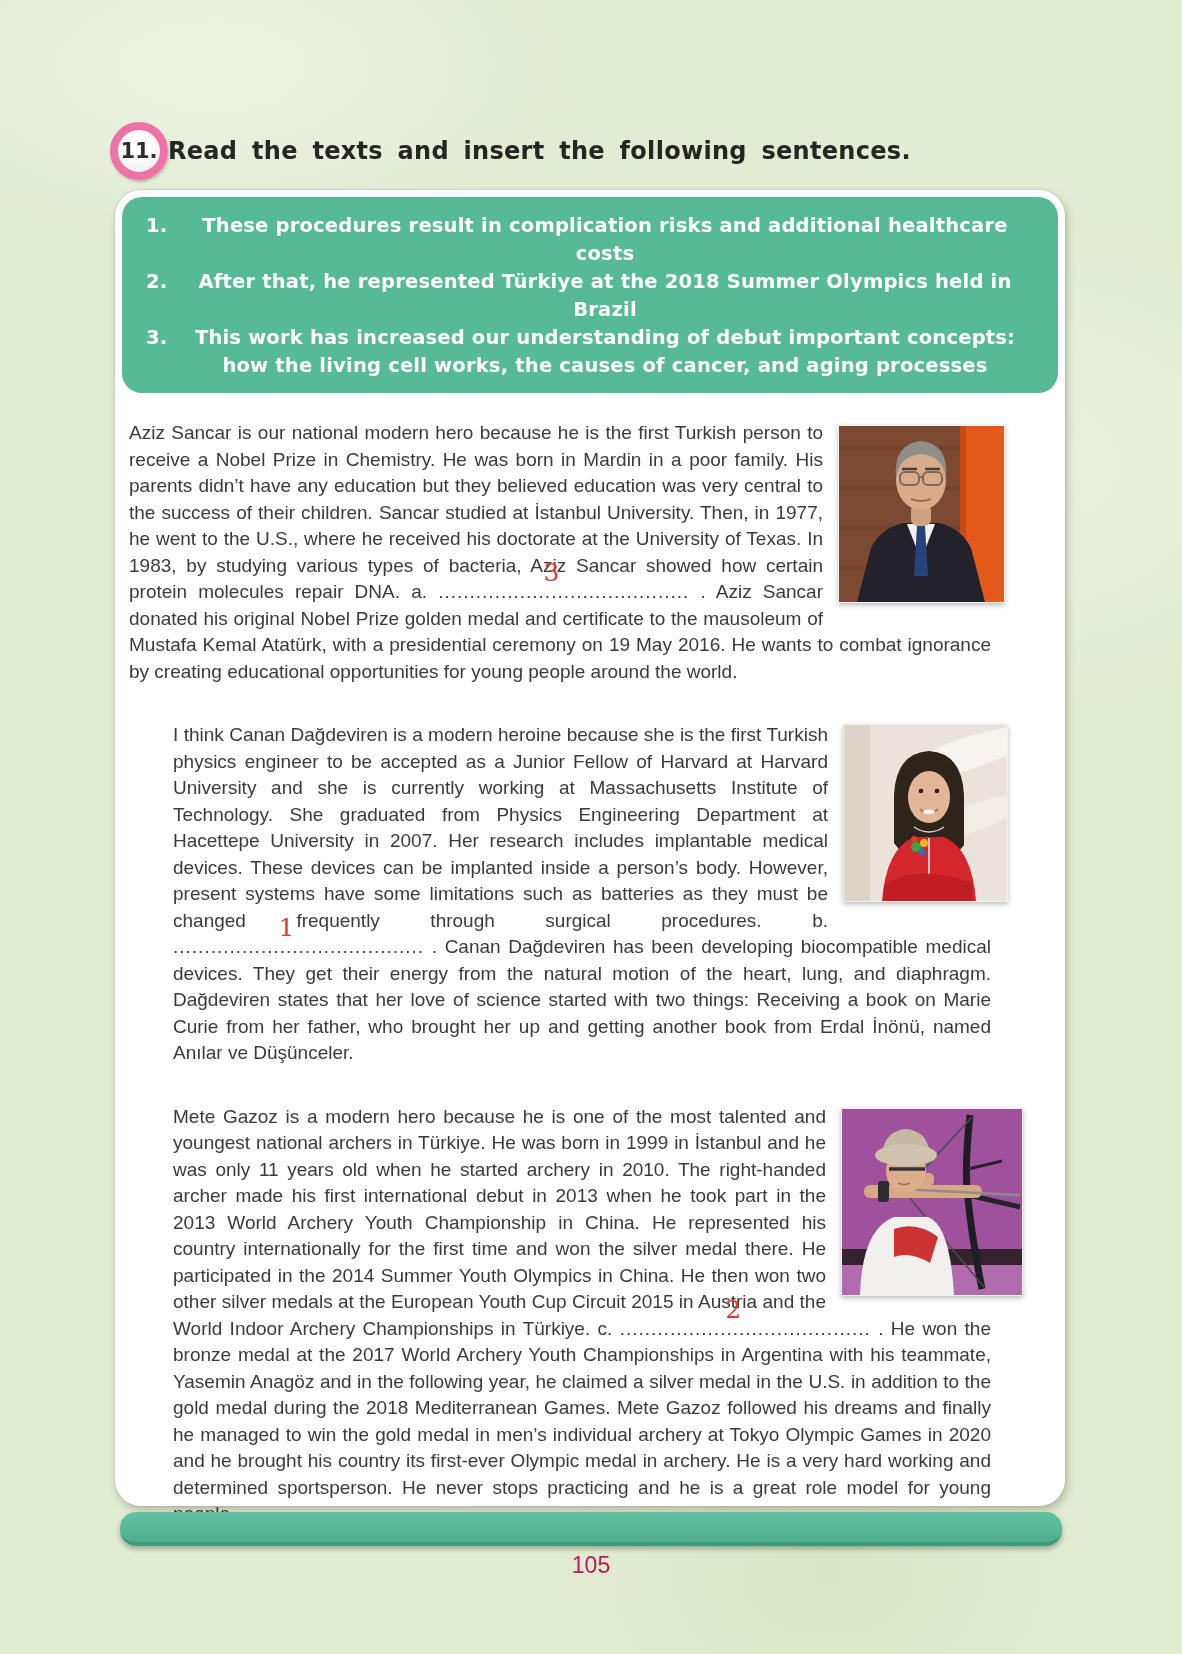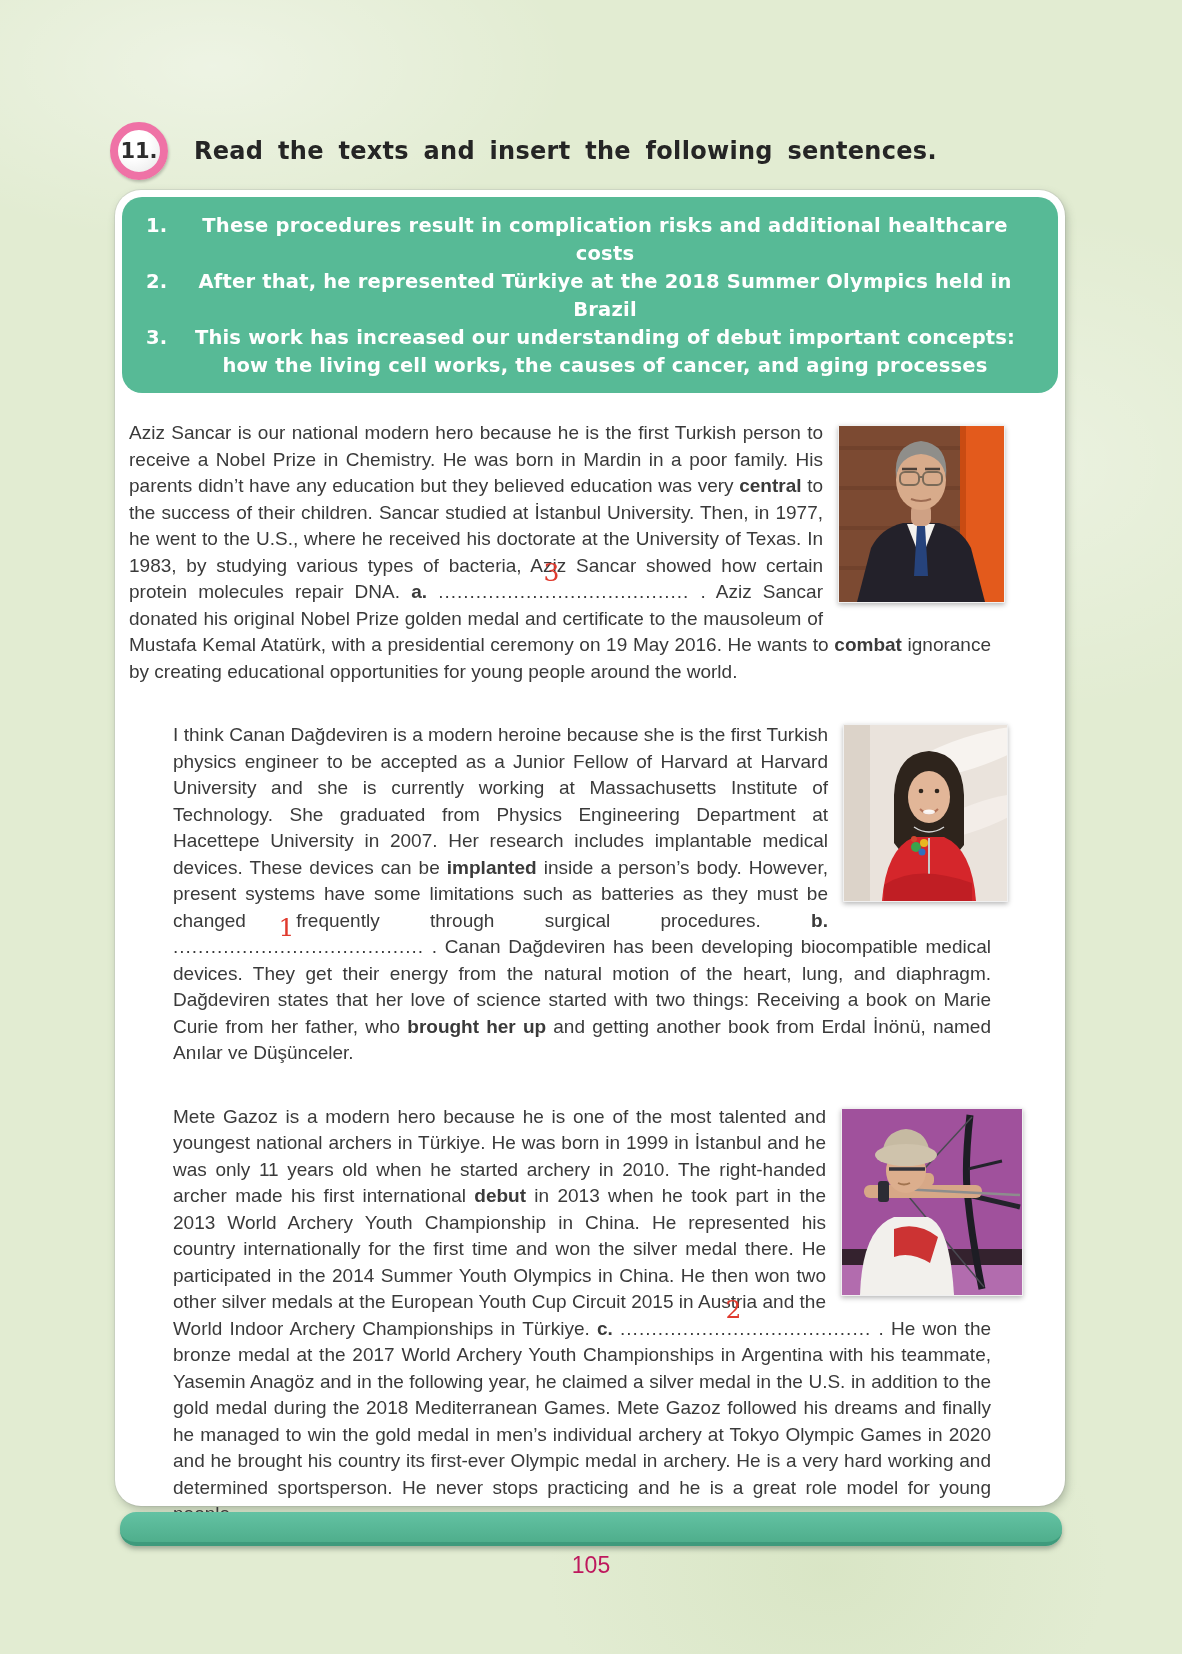--- a/index.html
+++ b/index.html
@@ -6,30 +6,30 @@
   body{
     width:1182px;height:1654px;position:relative;overflow:hidden;
     font-family:"Liberation Sans",sans-serif;
     background-color:#e2ecd2;
     background-image:
       radial-gradient(ellipse 600px 300px at 18% 4%, rgba(255,255,255,.40), transparent 60%),
       radial-gradient(ellipse 520px 420px at 88% 28%, rgba(255,255,255,.30), transparent 60%),
       radial-gradient(ellipse 700px 500px at 45% 75%, rgba(255,255,255,.22), transparent 60%),
       radial-gradient(ellipse 400px 300px at 70% 95%, rgba(190,210,160,.25), transparent 70%);
   }
-  .exercise-header{position:absolute;left:110px;top:122px;display:flex;align-items:center;gap:14px;}
+  .exercise-header{position:absolute;left:110px;top:122px;display:flex;align-items:center;}
   .num-circle{
     width:42px;height:42px;border-radius:50%;border:8px solid #ef72a6;
     background:radial-gradient(circle at 35% 30%, #ffffff 40%, #e6e6e6);
     display:flex;align-items:center;justify-content:center;
     font-family:"DejaVu Sans",sans-serif;font-weight:700;font-size:21px;color:#2d2d2d;
     box-shadow:1px 2px 3px rgba(0,0,0,.22);
   }
   .ex-title{
-    margin:12px;font-family:"DejaVu Sans",sans-serif;font-weight:700;font-size:24px;color:#252525;
+    margin:0;font-family:"DejaVu Sans",sans-serif;font-weight:700;font-size:24px;color:#252525;
     letter-spacing:.3px;word-spacing:6px;
   }
   .card{
     position:absolute;left:115px;top:190px;width:950px;height:1316px;
     background:#ffffff;border-radius:26px;
     box-shadow:2px 4px 8px rgba(110,125,105,.45), 0 0 0 1px rgba(200,205,195,.5);
   }
   .sentence-box{
     margin:7px;background:#57ba96;border-radius:20px;
     padding:15px 24px 13px 24px;color:#ffffff;
@@ -47,21 +47,21 @@
   .para + .para{margin-top:37px;margin-left:44px;}
   .para::after{content:"";display:block;clear:both;}
   .photo{
     float:right;display:block;background:#ddd;
     box-shadow:0 2px 5px rgba(0,0,0,.28);border:1px solid #f0f0f0;
   }
   .photo svg{display:block;}
   .photo-1{width:165px;height:176px;margin:5px -14px 8px 15px;}
   .photo-2{width:163px;height:176px;margin:2px -17px 8px 15px;}
   .photo-3{width:180px;height:186px;margin:4px -32px 8px 15px;}
-  .bold{font-weight:700;}
+  .bold{font-weight:400;}
   .blank{position:relative;display:inline-block;letter-spacing:1px;}
   .blank .answer{
     position:absolute;top:-17px;left:42%;
     color:#e03a2e;font-size:25px;line-height:22px;font-weight:400;
     font-family:"DejaVu Serif",serif;
   }
   .bottom-bar{
     position:absolute;left:120px;top:1512px;width:942px;height:30px;border-radius:16px;
     background:linear-gradient(#63c2a3, #4fae8c);
     border-bottom:4px solid #3e9a7c;

